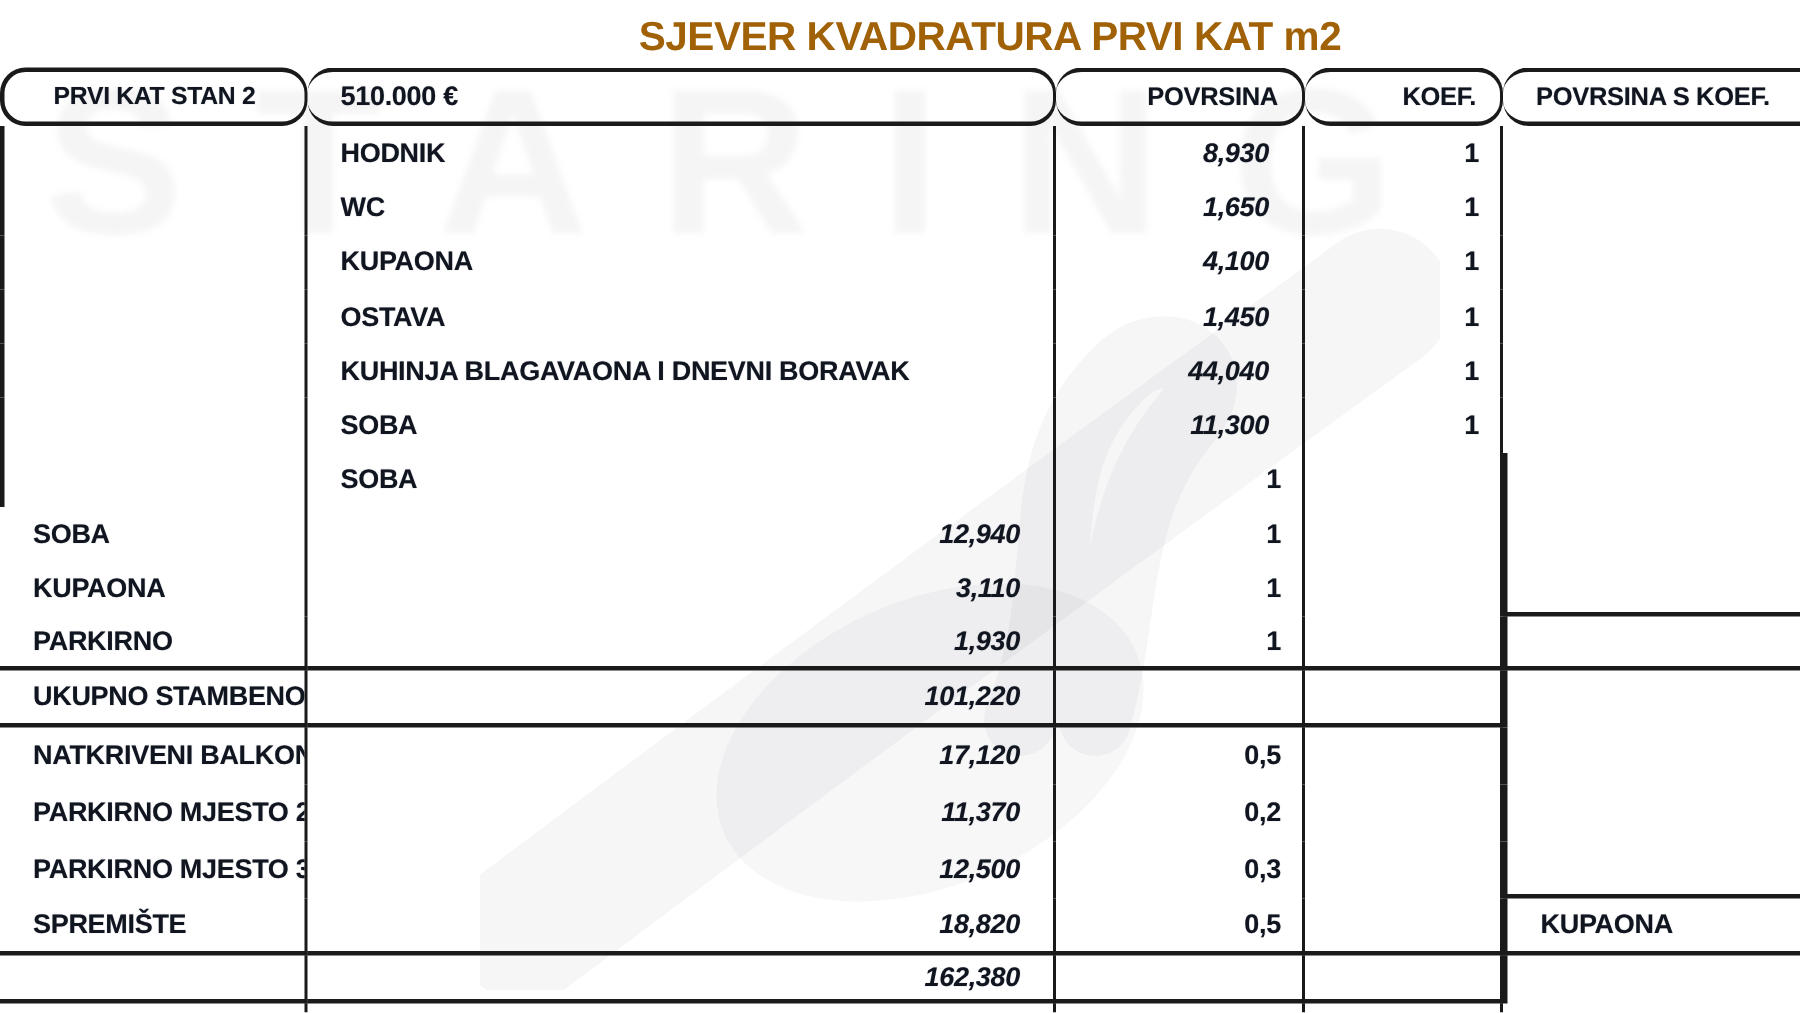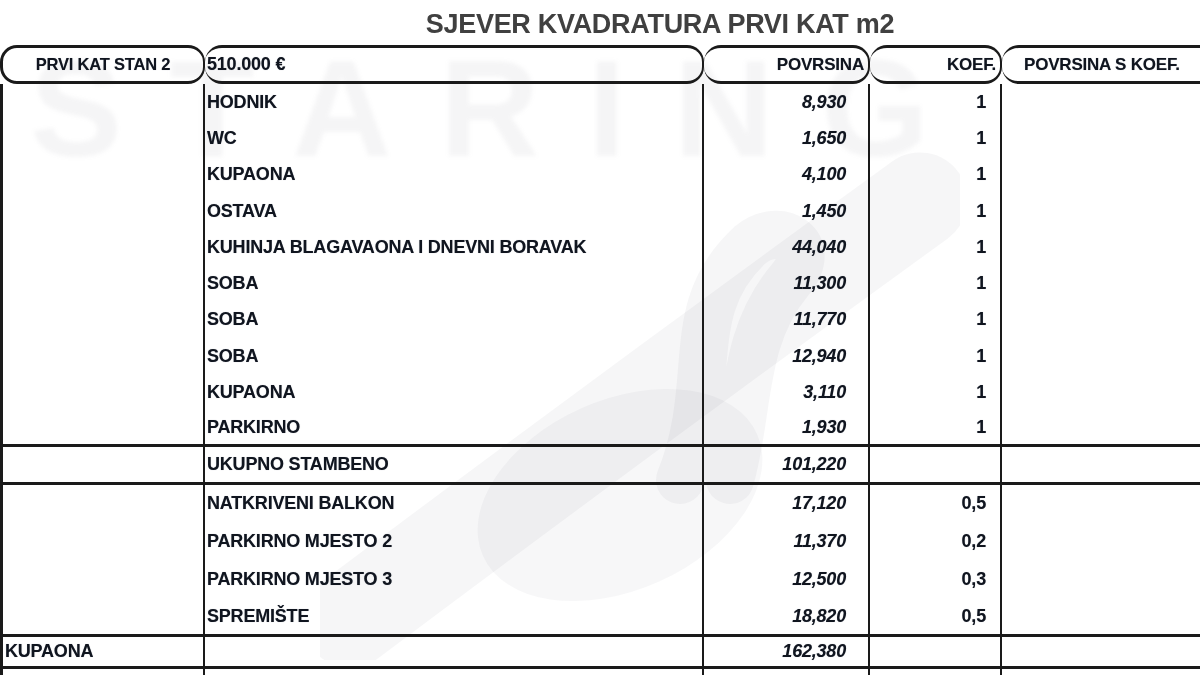--- a/index.html
+++ b/index.html
@@ -23,46 +23,46 @@
     user-select:none;pointer-events:none;
   }
   .wm-bird{
     position:absolute;top:150px;left:320px;width:640px;height:510px;
     pointer-events:none;
   }
   
   .title{
     position:absolute;top:5px;left:120px;width:1080px;height:38px;
     line-height:38px;text-align:center;
-    font-size:27px;font-weight:bold;color:#404040;letter-spacing:-0.3px;
+    font-size:27px;font-weight:bold;color:#a16207;letter-spacing:-0.3px;
   }
   
   .tbl{
     position:absolute;top:45px;left:0;width:1218px;
     display:grid;
     grid-template-columns:205px 499px 166px 132px 216px;
     grid-template-rows:39px repeat(10,36.3px) 38px repeat(4,38px) 32px 6px;
   }
   .c{
     border-right:2px solid var(--line);
     display:flex;align-items:center;
     font-weight:bold;font-size:18px;color:var(--ink);
     letter-spacing:-0.2px;
     text-shadow:0 0 0.7px rgba(25,35,55,0.45);
     overflow:hidden;white-space:nowrap;
     background:transparent;
   }
   .first{border-left:3px solid var(--line);}
   .bt{border-top:3px solid var(--line);border-radius:17px;}
   .bb{border-bottom:3px solid var(--line);}
-  .lbl{padding-left:2px;}
+  .lbl{padding-left:22px;}
   .ctr{justify-content:center;font-size:16.5px;}
   .num{justify-content:flex-end;padding-right:22px;font-style:italic;}
   .koef{justify-content:flex-end;padding-right:14px;}
-  .hdr-right{justify-content:flex-end;padding-right:4px;font-size:17px;}
+  .hdr-right{justify-content:flex-end;padding-right:16px;font-size:17px;}
   .hdr-left{padding-left:22px;font-size:17px;}
   .stub{border-bottom:none;}
 </style>
 </head>
 <body>
 
 <div class="wm-letters">STARING</div>
 <svg class="wm-bird" viewBox="0 0 640 510" aria-hidden="true">
   <g fill="none" stroke="rgba(90,98,108,0.055)" stroke-linecap="round">
     <path d="M30,470 Q310,260 600,50" stroke-width="95"></path>
@@ -112,21 +112,20 @@
   <div class="c"></div>
 
   <div class="c first"></div>
   <div class="c lbl">SOBA</div>
   <div class="c num">11,300</div>
   <div class="c koef">1</div>
   <div class="c"></div>
 
   <div class="c first"></div>
   <div class="c lbl">SOBA</div>
-  <div class="c num">11,770</div>
   <div class="c koef">1</div>
   <div class="c"></div>
 
   <div class="c first"></div>
   <div class="c lbl">SOBA</div>
   <div class="c num">12,940</div>
   <div class="c koef">1</div>
   <div class="c"></div>
 
   <div class="c first"></div>

